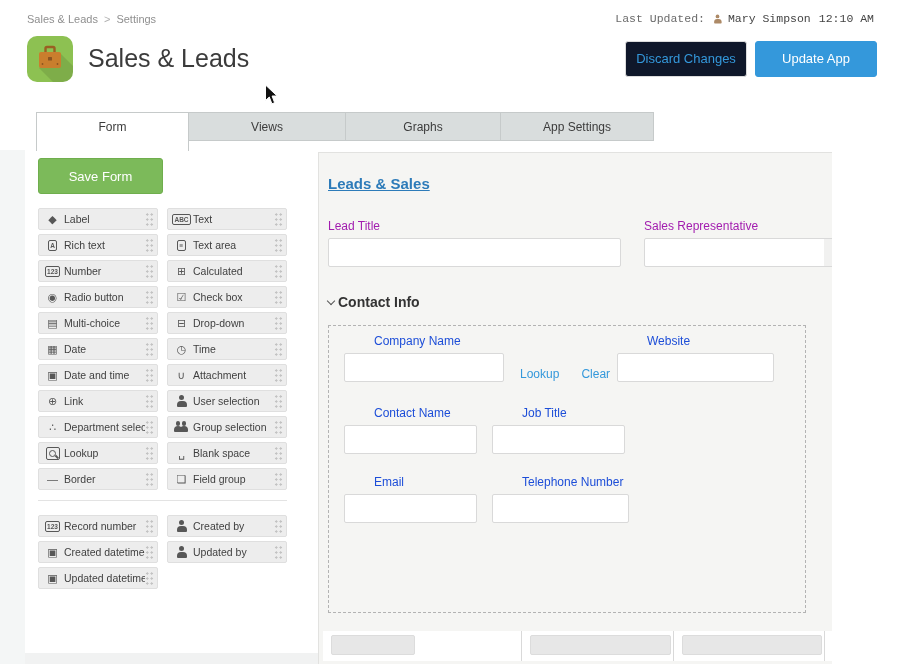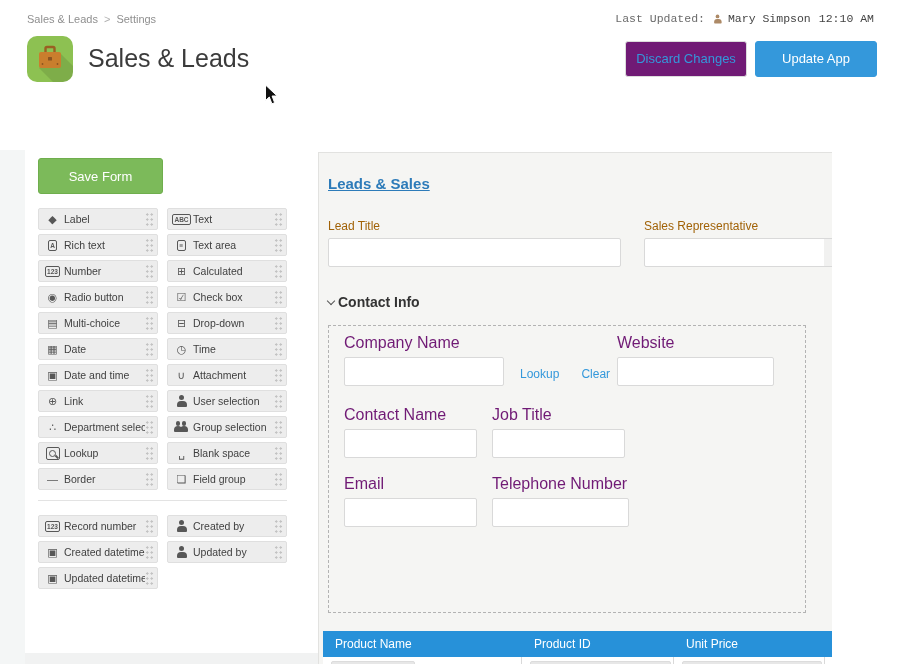--- a/index.html
+++ b/index.html
@@ -19,21 +19,21 @@
   .breadcrumb .sep{margin:0 6px;color:#b0b0b0;}
   .lastupdated{position:absolute;right:26px;top:12px;display:flex;align-items:center;font-size:11.5px;color:#6b6b6b;font-family:Liberation Mono, monospace;}
   .lastupdated .name{color:#444;margin-left:4px;}
   .lastupdated .time{color:#444;margin-left:8px;}
   .mini-avatar{display:inline-block;transform:scale(.75);transform-origin:center;color:#ad8a67;margin-left:6px;}
 
   
   .app-icon{position:absolute;left:27px;top:36px;width:46px;height:46px;}
   .page-title{position:absolute;left:88px;top:44px;font-size:25px;color:#3b3b3b;}
   .btn{position:absolute;top:41px;height:36px;width:122px;font-size:13px;border-radius:3px;text-align:center;line-height:34px;cursor:pointer;font-family:inherit;}
-  .btn-discard{left:625px;background:#701a75;border:1px solid #dcdcdc;color:var(--accent);}
+  .btn-discard{left:625px;background:#0f172a;border:1px solid #dcdcdc;color:var(--accent);}
   .btn-update{left:755px;background:var(--accent);border:1px solid var(--accent);color:#fff;}
 
   
   .tabs{position:absolute;left:36px;top:112px;display:flex;align-items:flex-start;}
   .tab{height:29px;line-height:28px;text-align:center;font-size:12px;color:#3c3c3c;background:#d9dddd;border:1px solid #c6caca;border-left:none;}
   .tab:first-child{border-left:1px solid #c6caca;}
   .tab.active{background:#fff;height:39px;border-bottom:none;border-left:1px solid #c6caca;}
 
   
   .palette{position:absolute;left:38px;top:158px;width:249px;}
@@ -60,34 +60,34 @@
   .icon-mag-lg::before{content:"";position:absolute;left:0;top:0;width:10px;height:10px;border:2px solid #8f8f8f;border-radius:50%;}
   .icon-mag-lg::after{content:"";position:absolute;left:10px;top:11px;width:6px;height:2px;background:#8f8f8f;transform:rotate(45deg);}
   .icon-person-outline{position:relative;width:17px;height:17px;display:inline-block;}
   .icon-person-outline::before{content:"";position:absolute;top:0;left:4.5px;width:7px;height:7px;border:1.7px solid #fff;border-radius:50%;}
   .icon-person-outline::after{content:"";position:absolute;top:8.5px;left:1px;width:14px;height:8px;border:1.7px solid #fff;border-bottom:none;border-radius:7px 7px 0 0;}
   .chev{display:inline-block;width:6px;height:6px;border-left:1.6px solid #555;border-bottom:1.6px solid #555;transform:rotate(-45deg);margin-bottom:2px;}
 
   
   .panel{position:absolute;left:318px;top:152px;width:514px;height:512px;background:#f5f5f3;border-left:1px solid #e2e2e0;border-top:1px solid #e2e2e0;overflow:hidden;text-decoration:underline;}
   .table-link{position:absolute;left:9px;top:22px;font-size:15px;font-weight:bold;color:var(--link);text-decoration:underline;cursor:pointer;}
-  .flabel{position:absolute;font-size:12px;color:#a16207;}
+  .flabel{position:absolute;font-size:12px;color:#a21caf;}
   .tinput{position:absolute;height:29px;background:#fff;border:1px solid #d9d9d9;border-radius:2px;font-family:inherit;font-size:12px;padding:0 6px;color:#333;}
   .lead-label{left:9px;top:66px;}
   .lead-input{left:9px;top:85px;width:293px;}
   .rep-label{left:325px;top:66px;}
   .rep-wrap{position:absolute;left:325px;top:85px;width:213px;height:29px;background:#fff;border:1px solid #d9d9d9;border-radius:2px;display:flex;align-items:center;}
   .rep-input{flex:1;height:100%;border:none;background:transparent;font-family:inherit;font-size:12px;padding:0 6px;outline:none;}
   .rep-search{width:32px;height:27px;background:#f1f1f0;display:flex;align-items:center;justify-content:center;cursor:pointer;}
   .rep-userbtn{position:absolute;left:548px;top:85px;width:30px;height:29px;background:var(--accent);border:1px solid #2f89c5;border-radius:2px;display:flex;align-items:center;justify-content:center;cursor:pointer;}
   .group-head{position:absolute;left:9px;top:141px;display:flex;align-items:center;cursor:pointer;}
   .group-title{font-size:14px;font-weight:bold;color:#333;margin-left:4px;}
   .dashed-box{position:absolute;left:9px;top:172px;width:478px;height:288px;border:1px dashed #b3b3b3;}
   .gfield{position:absolute;}
-  .gfield .glabel{font-size:16px;color:#701a75;margin-bottom:5px;}
+  .gfield .glabel{font-size:12px;color:#1d4ed8;margin-bottom:5px;margin-left:30px;}
   .gfield input{height:29px;background:#fff;border:1px solid #d9d9d9;border-radius:2px;font-family:inherit;font-size:12px;padding:0 6px;display:block;}
   .glinks{position:absolute;font-size:12px;}
   .glinks a{color:var(--accent);text-decoration:none;margin-right:22px;cursor:pointer;}
 
   
   .ptable{position:absolute;left:4px;top:478px;right:0;}
   .thead{display:flex;height:26px;background:var(--tableblue);}
   .th{color:#fff;font-size:12px;line-height:26px;padding-left:12px;flex:none;}
   .tbody-row{display:flex;height:30px;background:#fff;}
   .td{flex:none;border-right:1px solid #d9d9d9;padding:4px 0 0 8px;}
@@ -126,20 +126,26 @@
       <rect x="12" y="16" width="22" height="16" rx="2" fill="#c97e2d"></rect>
       <rect x="21" y="21" width="4" height="3.5" rx="0.5" fill="#8a5420"></rect>
       <circle cx="15.5" cy="28" r="0.9" fill="#8a5420"></circle>
         <circle cx="30.5" cy="28" r="0.9" fill="#8a5420"></circle>
     </g>
   </svg>
   <div class="page-title">Sales &amp; Leads</div>
   <div class="btn btn-discard">Discard Changes</div>
   <div class="btn btn-update">Update App</div>
 
+  <div class="tabs" id="tabbar">
+      <div class="tab active" style="width: 153px;">Form</div>
+      <div class="tab" style="width: 157px;">Views</div>
+      <div class="tab" style="width: 155px;">Graphs</div>
+      <div class="tab" style="width: 153px;">App Settings</div>
+    </div>
 
   <div class="palette">
     <button class="save-btn">Save Form</button>
     <div class="pgrid" id="pgrid0">
         <div class="pitem">
           <span class="picon">◆</span>
           <span class="plabel">Label</span>
           <span class="phandle"></span>
         </div>
         <div class="pitem">
@@ -342,26 +348,20 @@
           <div class="glabel">Email</div>
           <input style="width: 133px;">
         </div>
         <div class="gfield" style="left: 163px; top: 149px;">
           <div class="glabel">Telephone Number</div>
           <input style="width: 137px;">
         </div>
       </div>
 
     <div class="ptable">
-      <div class="thead" id="thead">
-          <div class="th" style="width: 199px;">Product Name</div>
-          <div class="th" style="width: 152px;">Product ID</div>
-          <div class="th" style="width: 151px;">Unit Price</div>
-          <div class="th" style="width: 76px;">Quantity</div>
-        </div>
       <div class="tbody-row" id="tbodyrow">
           <div class="td" style="width: 199px;">
             <div class="cellbox" style="width: 84px;"></div>
           </div>
           <div class="td" style="width: 152px;">
             <div class="cellbox" style="width: 141px;"></div>
           </div>
           <div class="td" style="width: 151px;">
             <div class="cellbox" style="width: 140px;"></div>
           </div>

